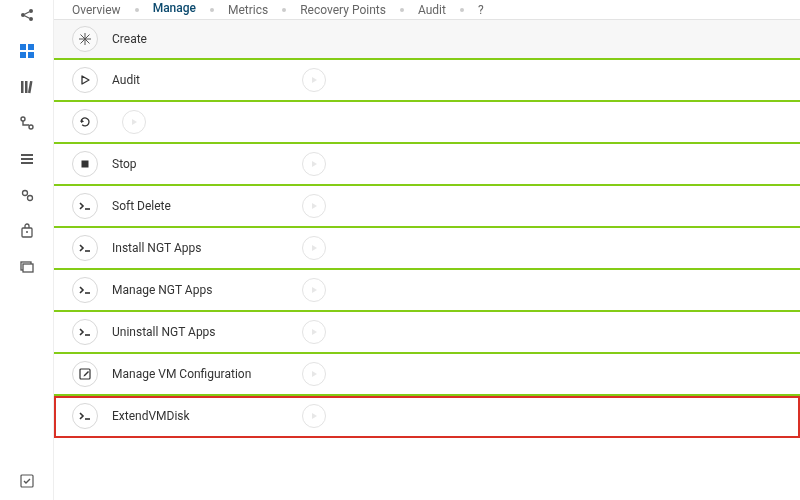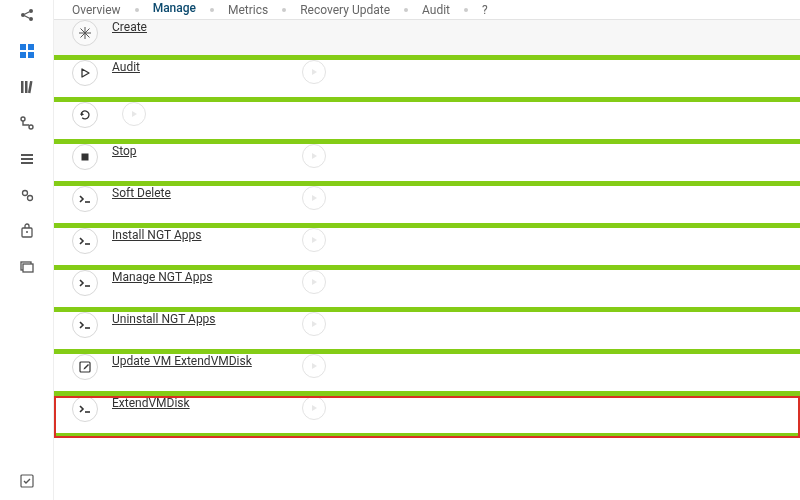--- a/index.html
+++ b/index.html
@@ -7,21 +7,21 @@
   .app { display: flex; height: 100%; }
   .sidebar { width: 54px; border-right: 1px solid #eee; display: flex; flex-direction: column; align-items: center; padding-top: 6px; gap: 18px; }
   .sidebar .sicon { width: 18px; height: 18px; display: flex; align-items: center; justify-content: center; color: #555; cursor: pointer; }
   .sidebar .sicon.active { color: #1f7ae0; }
   .main { flex: 1; display: flex; flex-direction: column; }
   .tabs { display: flex; align-items: center; height: 20px; border-bottom: 1px solid #e3e3e3; padding-left: 8px; }
   .tab { padding: 0 10px; height: 34px; display: flex; align-items: center; color: #666; cursor: pointer; font-size: 12px; }
   .tab.active { color: #0c4a6e; border-bottom: 4px solid #1d4ed8; font-weight: 500; }
   .tab-dot { width: 4px; height: 4px; border-radius: 50%; background: #ccc; margin: 0 4px; }
   .actions { flex: 1; overflow: hidden; }
-  .row { display: flex; align-items: flex-start; height: 42px; border-bottom: 5px solid #84cc16; padding-left: 18px; cursor: pointer; text-decoration: underline; }
+  .row { display: flex; align-items: center; height: 42px; border-bottom: 2px solid #84cc16; padding-left: 18px; cursor: pointer; }
   .row.header { background: #f7f7f7; height: 40px; }
   .row .icon-circle { width: 26px; height: 26px; border: 1px solid #d8d8d8; border-radius: 50%; display: flex; align-items: center; justify-content: center; margin-right: 14px; background: #fff; }
   .row .label { flex: 0 0 180px; color: #333; font-size: 12px; }
   .row .play-circle { width: 24px; height: 24px; border: 1px solid #e3e3e3; border-radius: 50%; display: flex; align-items: center; justify-content: center; margin-left: 10px; }
   .row .play-circle svg { opacity: 0.35; }
   .row.header .icon-circle { background: #fafafa; }
   .highlight { outline: 2px solid #d93025; outline-offset: -2px; }
   svg { display: block; }
 </style>
 </head>
@@ -106,21 +106,21 @@
       <span class="tab-dot"></span>
       <div class="tab active">
           <span>Manage</span>
         </div>
       <span class="tab-dot"></span>
       <div class="tab">
           <span>Metrics</span>
         </div>
       <span class="tab-dot"></span>
       <div class="tab">
-          <span>Recovery Update</span>
+          <span>Recovery Points</span>
         </div>
       <span class="tab-dot"></span>
       <div class="tab">
           <span>Audit</span>
         </div>
       <span class="tab-dot"></span>
       <div class="tab">
           <span>?</span>
         </div>
     </div>
@@ -237,21 +237,21 @@
               </svg>
             </span>
           </div>
           <div class="row">
             <span class="icon-circle">
               <svg width="14" height="14" viewBox="0 0 14 14">
                 <rect x="2" y="2" width="10" height="10" rx="1" fill="none" stroke="#333" stroke-width="1.2"></rect>
                 <path d="M6 8 l4 -4 l1 1 l-4 4 l-1.5 .5 z" fill="#333"></path>
               </svg>
             </span>
-            <span class="label">Update VM ExtendVMDisk</span>
+            <span class="label">Manage VM Configuration</span>
             <span class="play-circle">
               <svg width="10" height="10" viewBox="0 0 10 10">
                 <polygon points="3,2 8,5 3,8" fill="#bbb"></polygon>
               </svg>
             </span>
           </div>
           <div class="row highlight">
             <span class="icon-circle">
               <svg width="14" height="12" viewBox="0 0 14 12">
                 <polyline points="2,3 5,6 2,9" fill="none" stroke="#333" stroke-width="1.6"></polyline>

